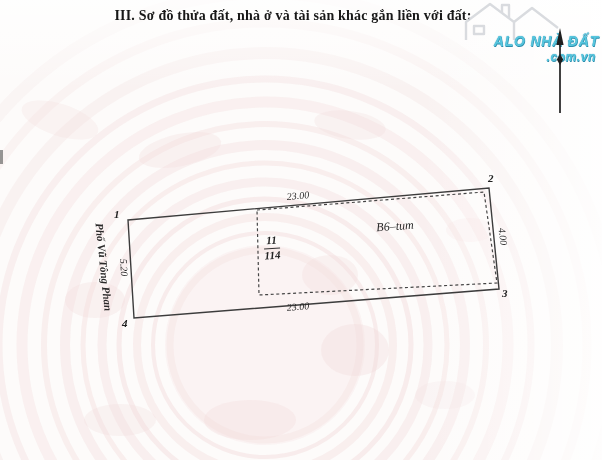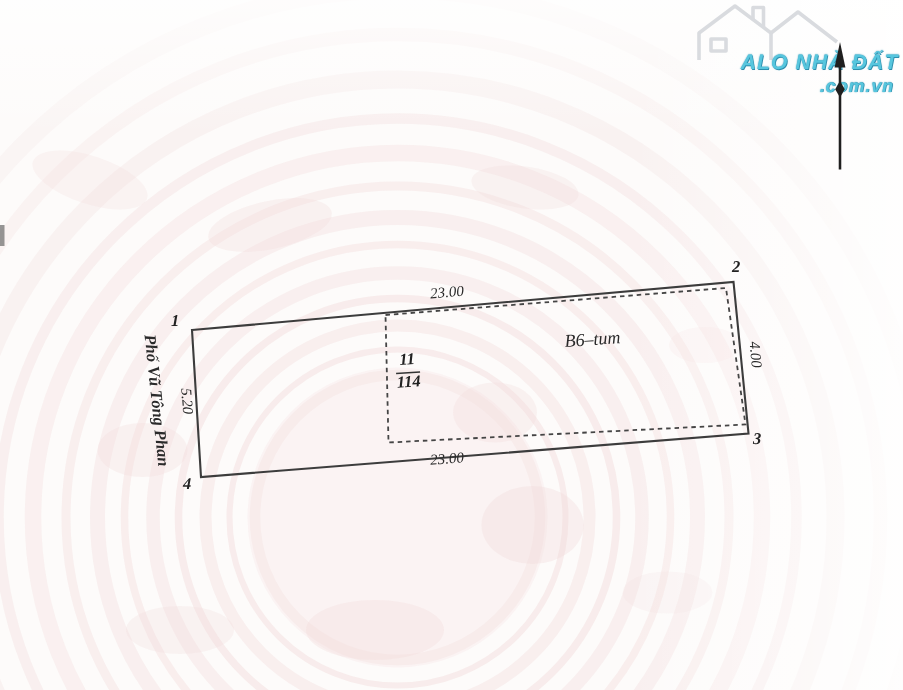--- a/index.html
+++ b/index.html
@@ -104,20 +104,21 @@
         <stop offset="0" stop-color="#ffffff" stop-opacity="0"></stop>
         <stop offset="1" stop-color="#ffffff" stop-opacity="0.8"></stop>
       </linearGradient>
     </defs>
     <rect x="0" y="0" width="602" height="90" fill="url(#fadeTop)"></rect>
     <rect x="420" y="0" width="182" height="460" fill="url(#fadeRight)"></rect>
   </svg>
 
   <div id="scan-mark"></div>
 
+  <div id="title">III. Sơ đồ thửa đất, nhà ở và tài sản khác gắn liền với đất:</div>
 
   <div id="logo">
     <svg class="house" width="100" height="46" viewBox="0 0 100 46">
       <g fill="none" stroke="#d5d8dc" stroke-width="2.4" stroke-linejoin="round" opacity="0.9">
         <path d="M4 40 L4 22 L28 4 L52 22 L52 40"></path>
         <path d="M40 13 L40 5 L47 5 L47 18"></path>
         <path d="M52 22 L70 8 L96 28"></path>
         <rect x="12" y="26" width="10" height="8"></rect>
       </g>
     </svg>

